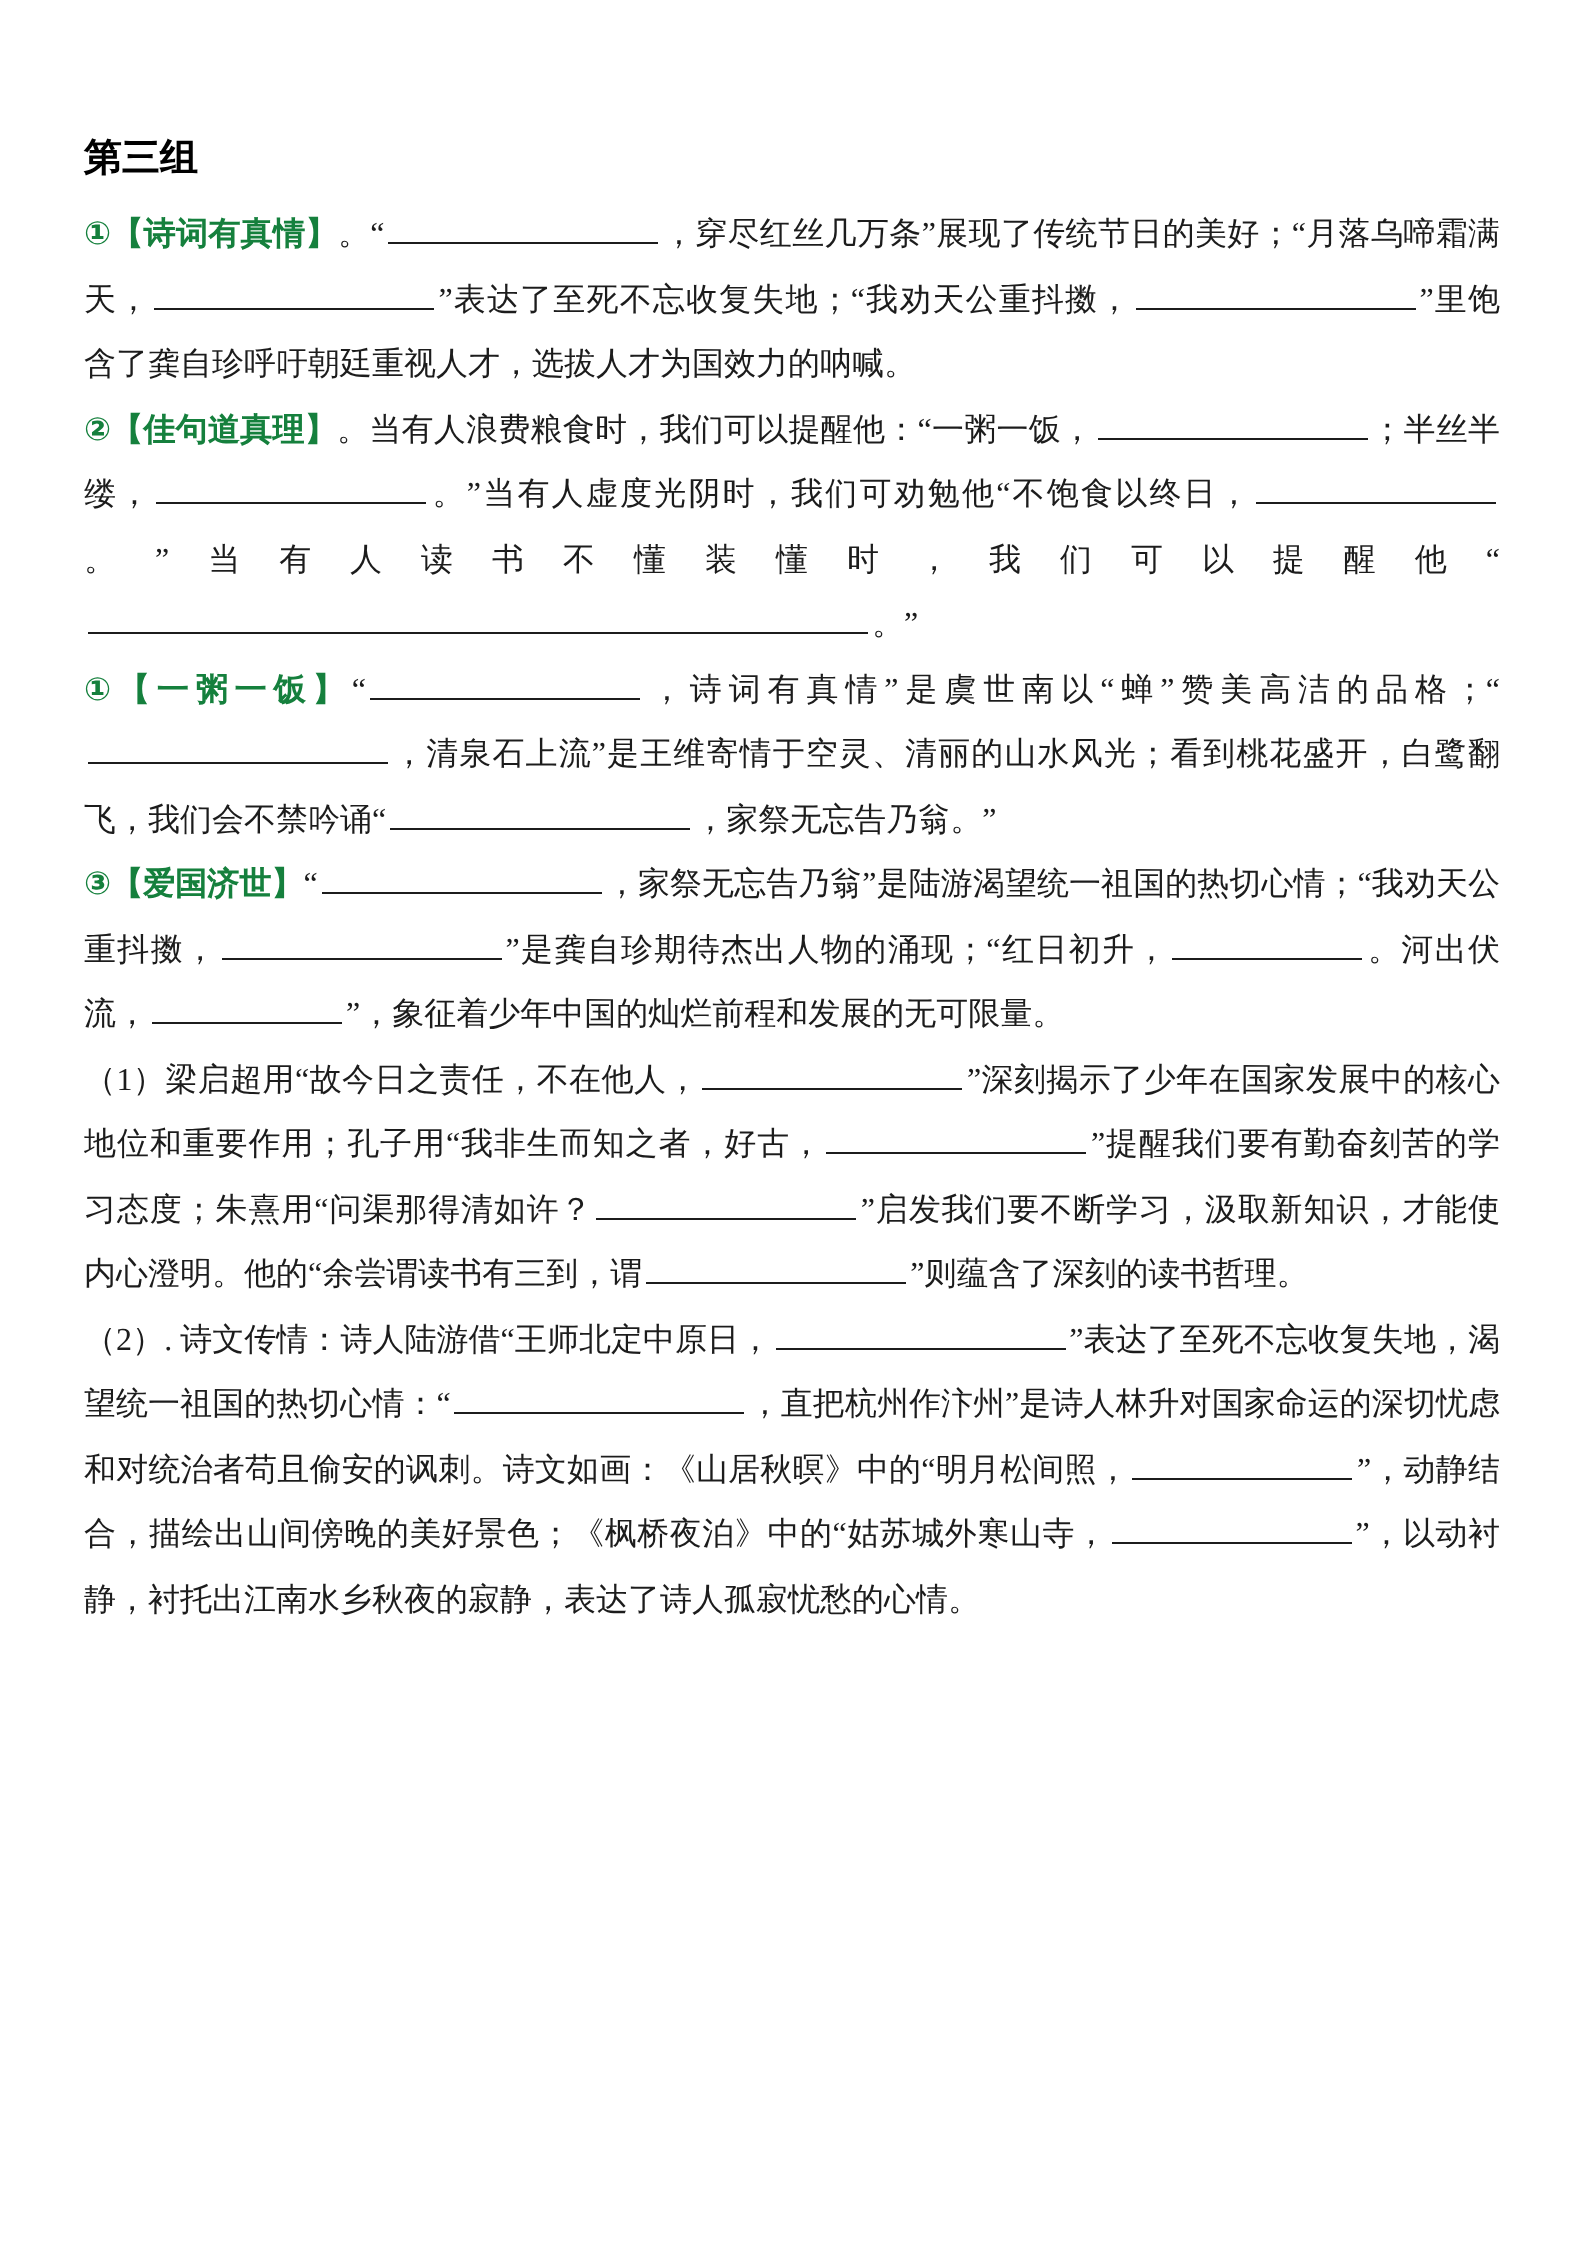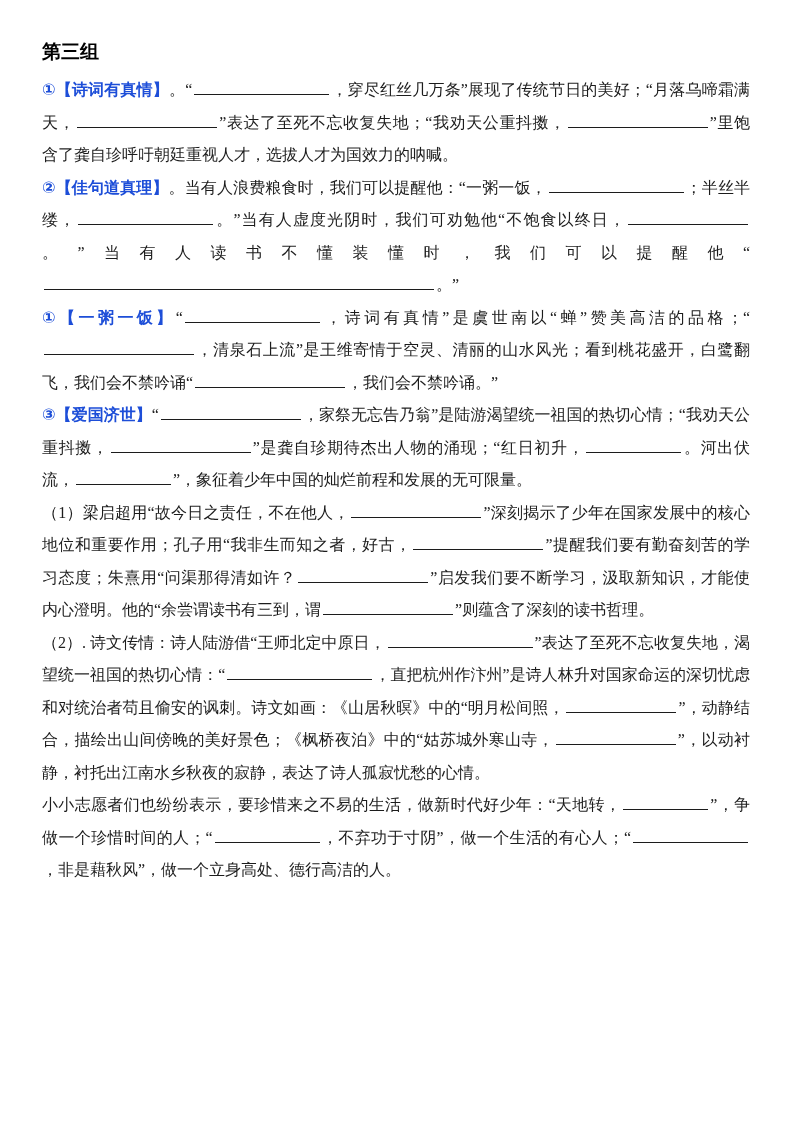--- a/index.html
+++ b/index.html
@@ -11,21 +11,21 @@
     width: 793px;
     height: 1122px;
     overflow: hidden;
     font-family: "Liberation Serif", "DejaVu Serif", serif;
     color: #1c1c1c;
   }
   .page {
     box-sizing: border-box;
     width: 793px;
     height: 1122px;
-    padding: 40px 43px 40px 42px;
+    padding: 68px 43px 40px 42px;
     background: #ffffff;
   }
   .heading {
     font-family: "Liberation Sans", "DejaVu Sans", sans-serif;
     font-weight: 700;
     font-size: 19px;
     line-height: 24px;
     color: #000000;
     margin: 18px 0 10px 0;
   }
@@ -38,34 +38,33 @@
     text-align: justify;
     color: #1c1c1c;
     margin: 0;
   }
   .run {
     font-family: "Liberation Serif", "DejaVu Serif", serif;
   }
   .run.bold {
     font-family: "Liberation Sans", "DejaVu Sans", sans-serif;
     font-weight: 700;
-    color: #1d4ed8;
+    color: #15803d;
   }
   .blank {
     display: inline-block;
     border-bottom: 1.5px solid #1c1c1c;
     height: 14px;
     margin: 0 2px;
   }
 </style>
 </head>
 <body>
 
 <div class="page">
     <div class="heading">第三组</div>
     <div class="para"><span class="run bold">①【诗词有真情】</span><span class="run">。“</span><span class="blank" style="width: 135px;"></span><span class="run">，穿尽红丝几万条”展现了传统节日的美好；“月落乌啼霜满天，</span><span class="blank" style="width: 140px;"></span><span class="run">”表达了至死不忘收复失地；“我劝天公重抖擞，</span><span class="blank" style="width: 140px;"></span><span class="run">”里饱含了龚自珍呼吁朝廷重视人才，选拔人才为国效力的呐喊。</span></div>
     <div class="para"><span class="run bold">②【佳句道真理】</span><span class="run">。当有人浪费粮食时，我们可以提醒他：“一粥一饭，</span><span class="blank" style="width: 135px;"></span><span class="run">；半丝半缕，</span><span class="blank" style="width: 135px;"></span><span class="run">。”当有人虚度光阴时，我们可劝勉他“不饱食以终日，</span><span class="blank" style="width: 120px;"></span><span class="run">。”当有人读书不懂装懂时，我们可以提醒他“</span><span class="blank" style="width: 390px;"></span><span class="run">。”</span></div>
-    <div class="para"><span class="run bold">①【一粥一饭】</span><span class="run">“</span><span class="blank" style="width: 135px;"></span><span class="run">，诗词有真情”是虞世南以“蝉”赞美高洁的品格；“</span><span class="blank" style="width: 150px;"></span><span class="run">，清泉石上流”是王维寄情于空灵、清丽的山水风光；看到桃花盛开，白鹭翻飞，我们会不禁吟诵“</span><span class="blank" style="width: 150px;"></span><span class="run">，我们会不禁吟诵。”</span></div>
+    <div class="para"><span class="run bold">①【一粥一饭】</span><span class="run">“</span><span class="blank" style="width: 135px;"></span><span class="run">，诗词有真情”是虞世南以“蝉”赞美高洁的品格；“</span><span class="blank" style="width: 150px;"></span><span class="run">，清泉石上流”是王维寄情于空灵、清丽的山水风光；看到桃花盛开，白鹭翻飞，我们会不禁吟诵“</span><span class="blank" style="width: 150px;"></span><span class="run">，家祭无忘告乃翁。”</span></div>
     <div class="para"><span class="run bold">③【爱国济世】</span><span class="run">“</span><span class="blank" style="width: 140px;"></span><span class="run">，家祭无忘告乃翁”是陆游渴望统一祖国的热切心情；“我劝天公重抖擞，</span><span class="blank" style="width: 140px;"></span><span class="run">”是龚自珍期待杰出人物的涌现；“红日初升，</span><span class="blank" style="width: 95px;"></span><span class="run">。河出伏流，</span><span class="blank" style="width: 95px;"></span><span class="run">”，象征着少年中国的灿烂前程和发展的无可限量。</span></div>
     <div class="para"><span class="run">（1）梁启超用“故今日之责任，不在他人，</span><span class="blank" style="width: 130px;"></span><span class="run">”深刻揭示了少年在国家发展中的核心地位和重要作用；孔子用“我非生而知之者，好古，</span><span class="blank" style="width: 130px;"></span><span class="run">”提醒我们要有勤奋刻苦的学习态度；朱熹用“问渠那得清如许？</span><span class="blank" style="width: 130px;"></span><span class="run">”启发我们要不断学习，汲取新知识，才能使内心澄明。他的“余尝谓读书有三到，谓</span><span class="blank" style="width: 130px;"></span><span class="run">”则蕴含了深刻的读书哲理。</span></div>
     <div class="para"><span class="run">（2）. 诗文传情：诗人陆游借“王师北定中原日，</span><span class="blank" style="width: 145px;"></span><span class="run">”表达了至死不忘收复失地，渴望统一祖国的热切心情：“</span><span class="blank" style="width: 145px;"></span><span class="run">，直把杭州作汴州”是诗人林升对国家命运的深切忧虑和对统治者苟且偷安的讽刺。诗文如画：《山居秋暝》中的“明月松间照，</span><span class="blank" style="width: 110px;"></span><span class="run">”，动静结合，描绘出山间傍晚的美好景色；《枫桥夜泊》中的“姑苏城外寒山寺，</span><span class="blank" style="width: 120px;"></span><span class="run">”，以动衬静，衬托出江南水乡秋夜的寂静，表达了诗人孤寂忧愁的心情。</span></div>
-    <div class="para"><span class="run">小小志愿者们也纷纷表示，要珍惜来之不易的生活，做新时代好少年：“天地转，</span><span class="blank" style="width: 85px;"></span><span class="run">”，争做一个珍惜时间的人；“</span><span class="blank" style="width: 105px;"></span><span class="run">，不弃功于寸阴”，做一个生活的有心人；“</span><span class="blank" style="width: 115px;"></span><span class="run">，非是藉秋风”，做一个立身高处、德行高洁的人。</span></div>
   </div>
 
 </body></html>

